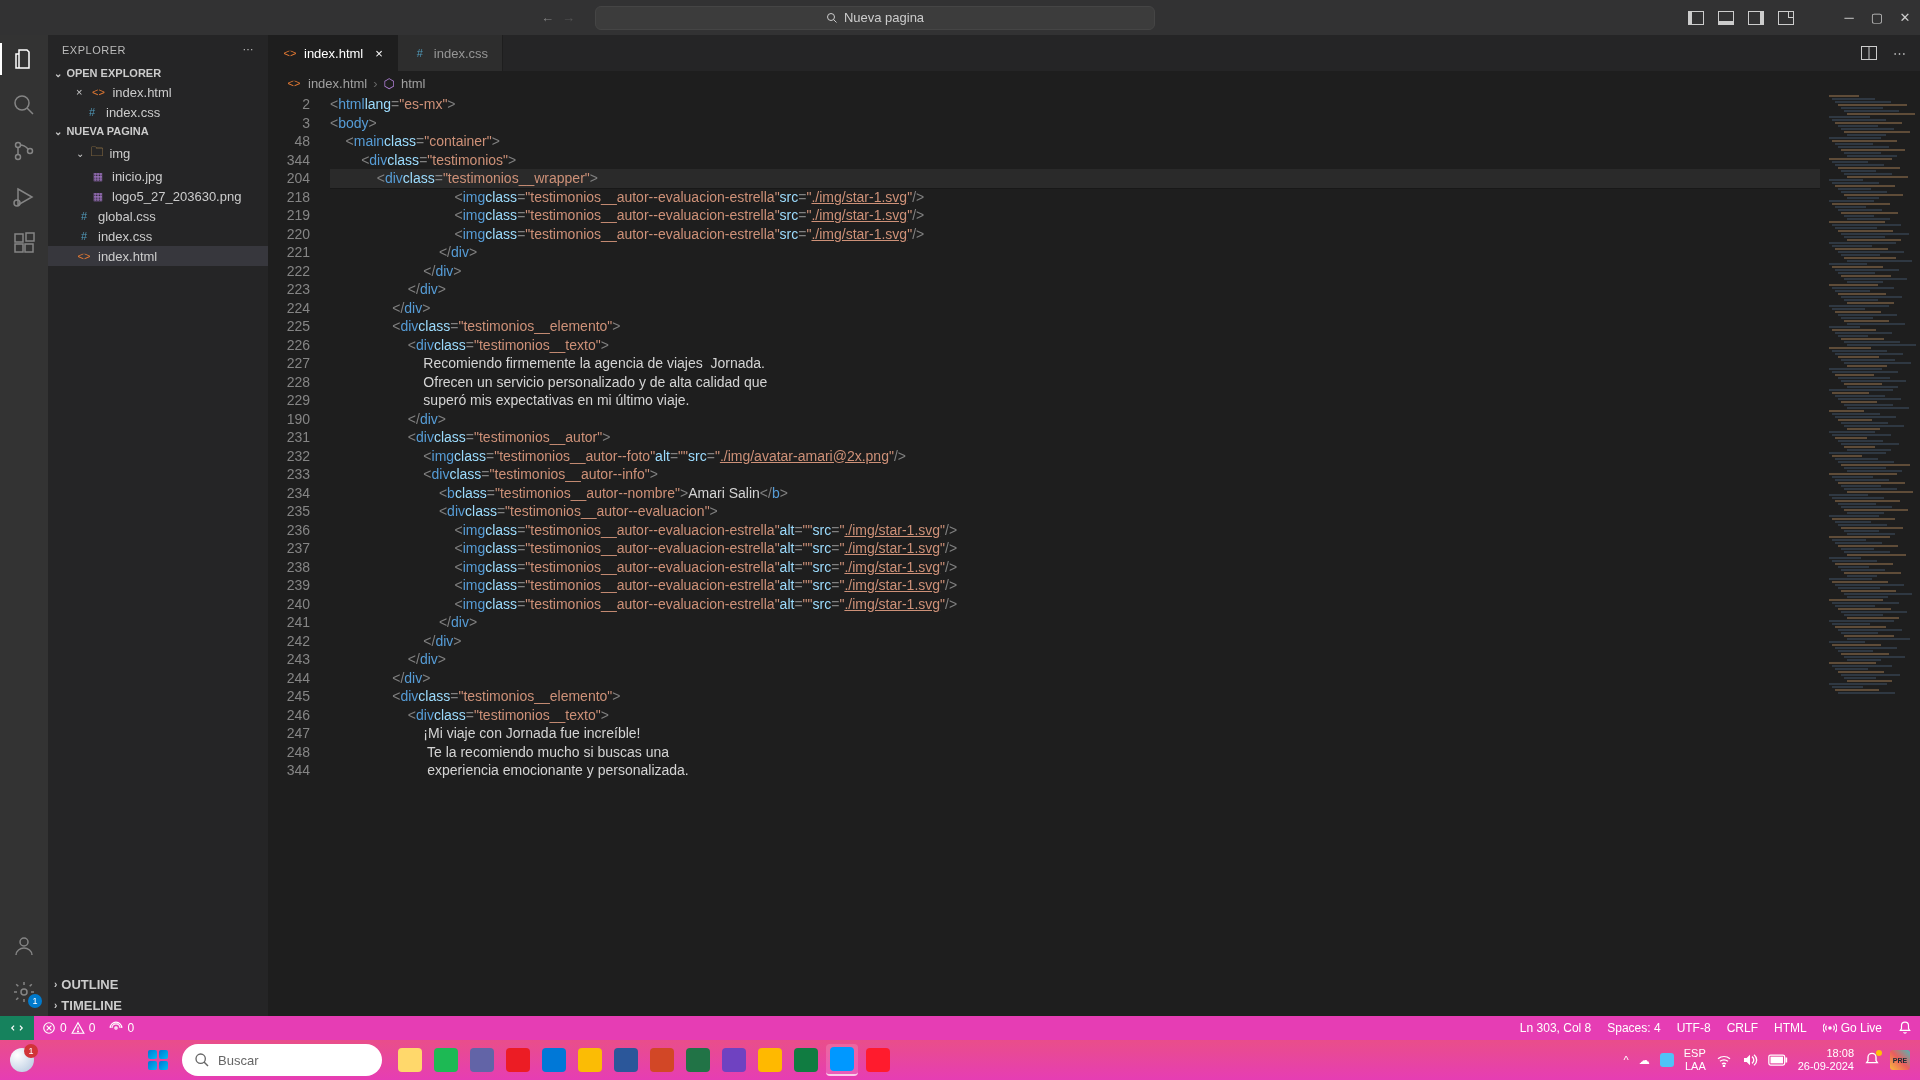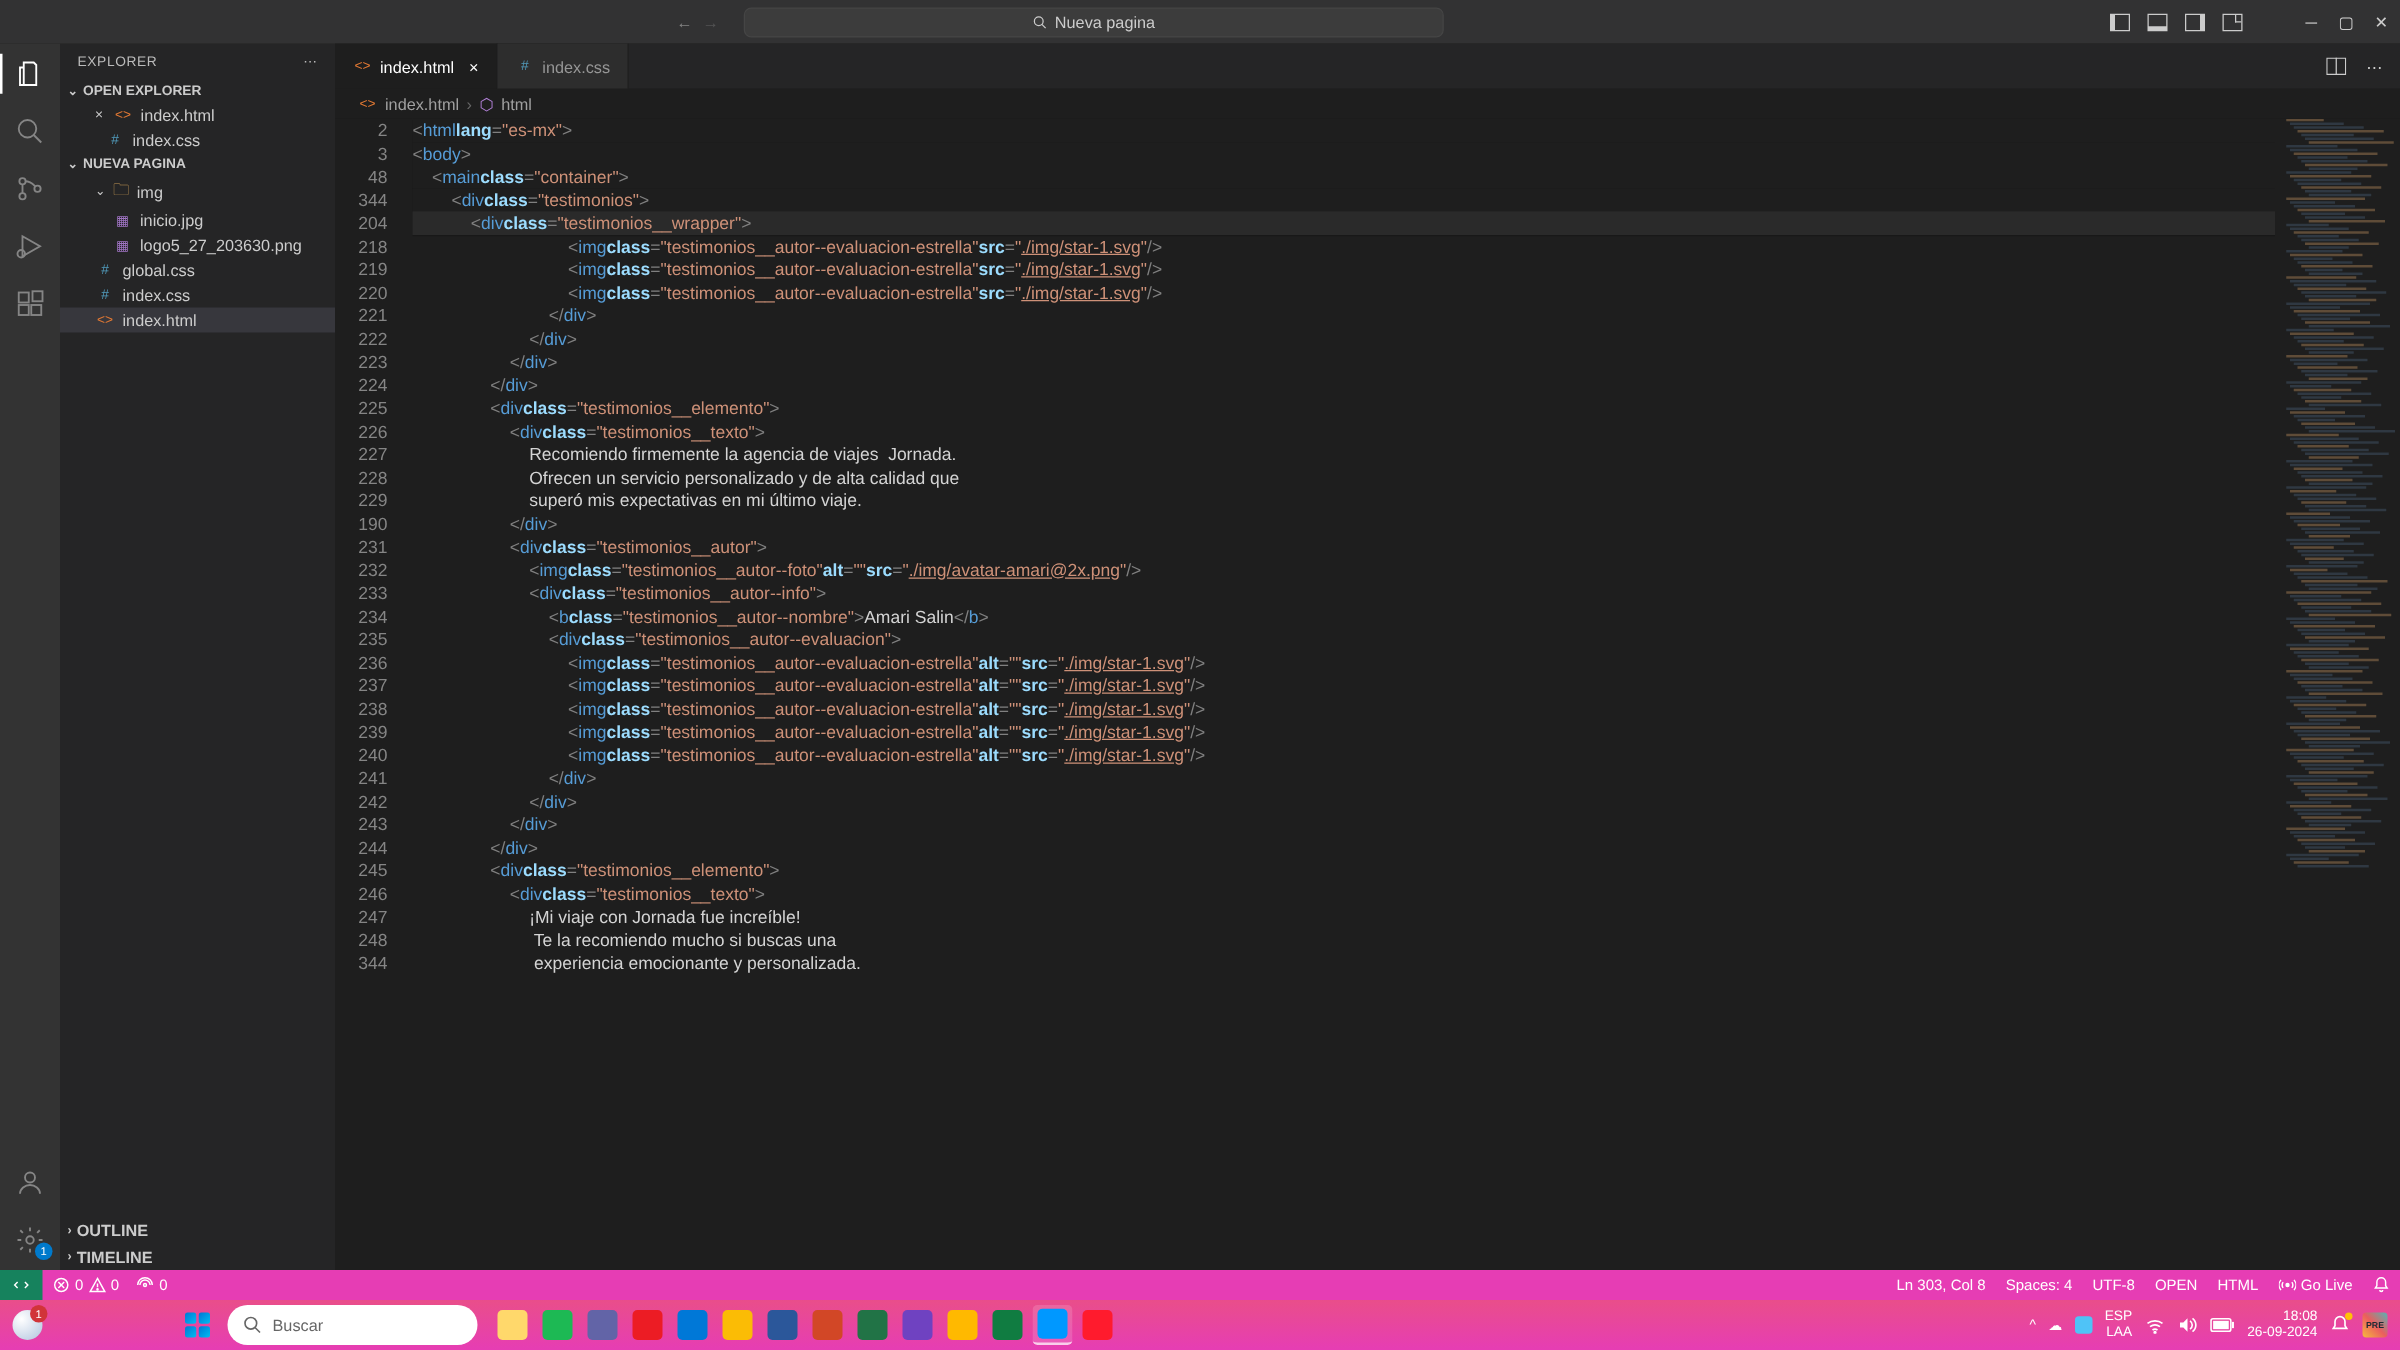--- a/index.html
+++ b/index.html
@@ -59,21 +59,21 @@
 .gutter { width: 62px; text-align: right; padding-right: 20px; color: #858585; user-select: none; background: #1e1e1e; }
 .gutter .ln { height: 18.5px; }
 .code { flex: 1; white-space: pre; color: #d4d4d4; }
 .code .line { height: 18.5px; display: flex; }
 .code .line.sticky { background: #1e1e1e; box-shadow: 0 1px 0 rgba(0,0,0,0.2); }
 .code .line.hl { background: #2a2a2a; }
 
 
 .t-tag { color: #569cd6; }
 .t-brk { color: #808080; }
-.t-attr { color: #9cdcfe; font-weight: bold; }
+.t-attr { color: #9cdcfe; }
 .t-str { color: #ce9178; }
 .t-link { color: #ce9178; text-decoration: underline; }
 .t-txt { color: #d4d4d4; }
 
 .minimap { width: 100px; background: #1e1e1e; position: relative; overflow: hidden; }
 .minimap-pattern { position: absolute; top: 0; left: 4px; right: 4px; height: 100%; }
 .mm-line { height: 2px; margin-bottom: 1px; background: #3a4a5a; opacity: 0.6; }
 .mm-line.o { background: #8a6a4a; }
 
 
@@ -559,21 +559,21 @@
           <circle cx="12" cy="12" r="2"></circle>
           <path d="M5 12a7 7 0 0114 0M2 12a10 10 0 0120 0"></path>
         </svg>
       <span>0</span>
     </span>
   </div>
   <div class="status-right">
     <span>Ln 303, Col 8</span>
     <span>Spaces: 4</span>
     <span>UTF-8</span>
-    <span>OPEN</span>
+    <span>CRLF</span>
     <span>HTML</span>
     <span class="status-item">
       <svg width="14" height="14" viewBox="0 0 24 24" fill="none" stroke="white" stroke-width="2">
           <circle cx="12" cy="12" r="2" fill="white"></circle>
           <path d="M6 8a7 7 0 000 8M18 8a7 7 0 010 8M3 5a11 11 0 000 14M21 5a11 11 0 010 14"></path>
         </svg>
       <span>Go Live</span>
     </span>
     <span>
       <svg width="14" height="14" viewBox="0 0 24 24" fill="none" stroke="white" stroke-width="2">

